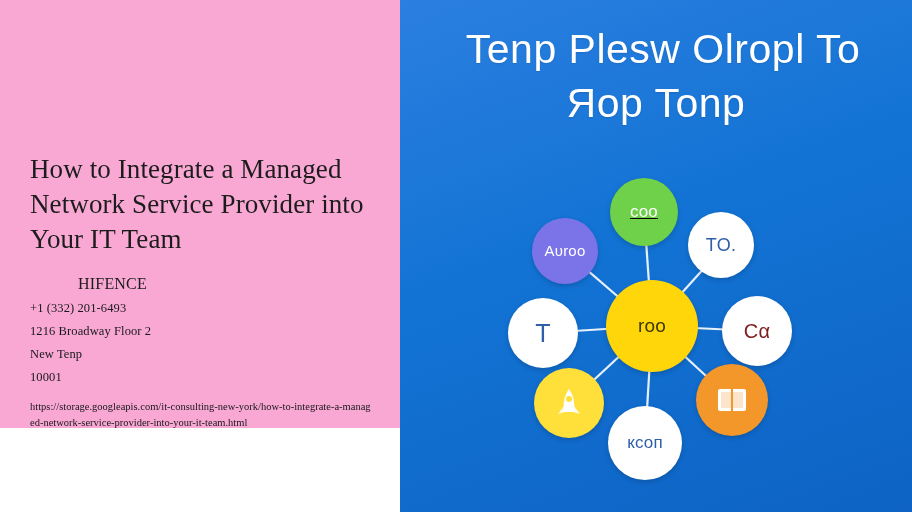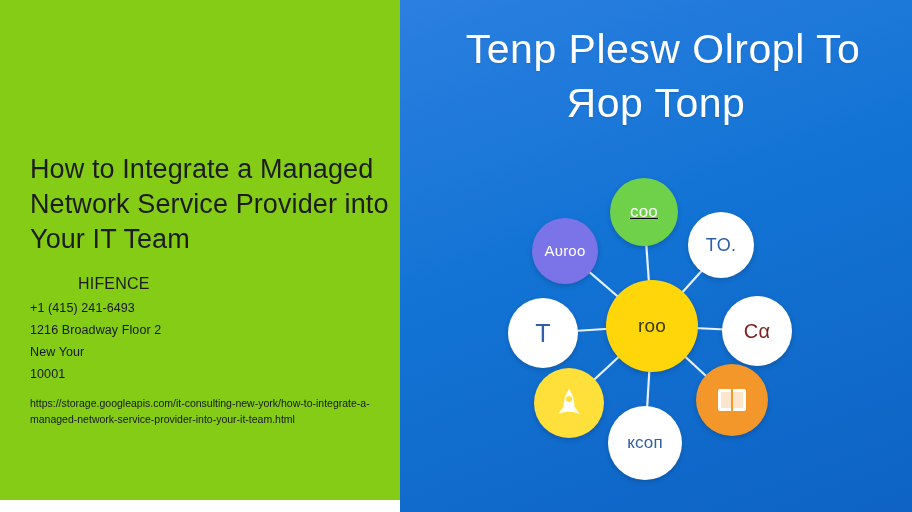--- a/index.html
+++ b/index.html
@@ -15,24 +15,25 @@
   .page {
     position: relative;
     width: 912px;
     height: 512px;
     display: flex;
   }
   
   .left-panel {
     position: relative;
     width: 400px;
-    height: 500px;
-    background: #84cc16;
+    height: 428px;
+    background: #f9a8d4;
     flex: 0 0 400px;
     overflow: hidden;
+    font-family: Liberation Serif, serif;
   }
   .left-inner {
     position: absolute;
     left: 30px;
     top: 152px;
     width: 400px;
   }
   .headline {
     font-size: 27px;
     line-height: 35px;
@@ -190,23 +191,23 @@
 </style>
 </head>
 <body>
 
 <div class="page">
 
   <div class="left-panel">
     <div class="left-inner">
       <h1 class="headline">How to Integrate a Managed Network Service Provider into Your IT Team</h1>
       <div class="brand">HIFENCE</div>
-      <div class="contact-line">+1 (415) 241-6493</div>
+      <div class="contact-line">+1 (332) 201-6493</div>
       <div class="contact-line">1216 Broadway Floor 2</div>
-      <div class="contact-line">New Your</div>
+      <div class="contact-line">New Tenp</div>
       <div class="contact-line">10001</div>
       <div class="url-line">https://storage.googleapis.com/it-consulting-new-york/how-to-integrate-a-managed-network-service-provider-into-your-it-team.html</div>
     </div>
   </div>
 
   <div class="right-panel">
     <div class="right-title">
       <span class="t-line1">Tenp Plesw Olropl  To</span>
       <span class="t-line2">Яop Tonp</span>
     </div>

